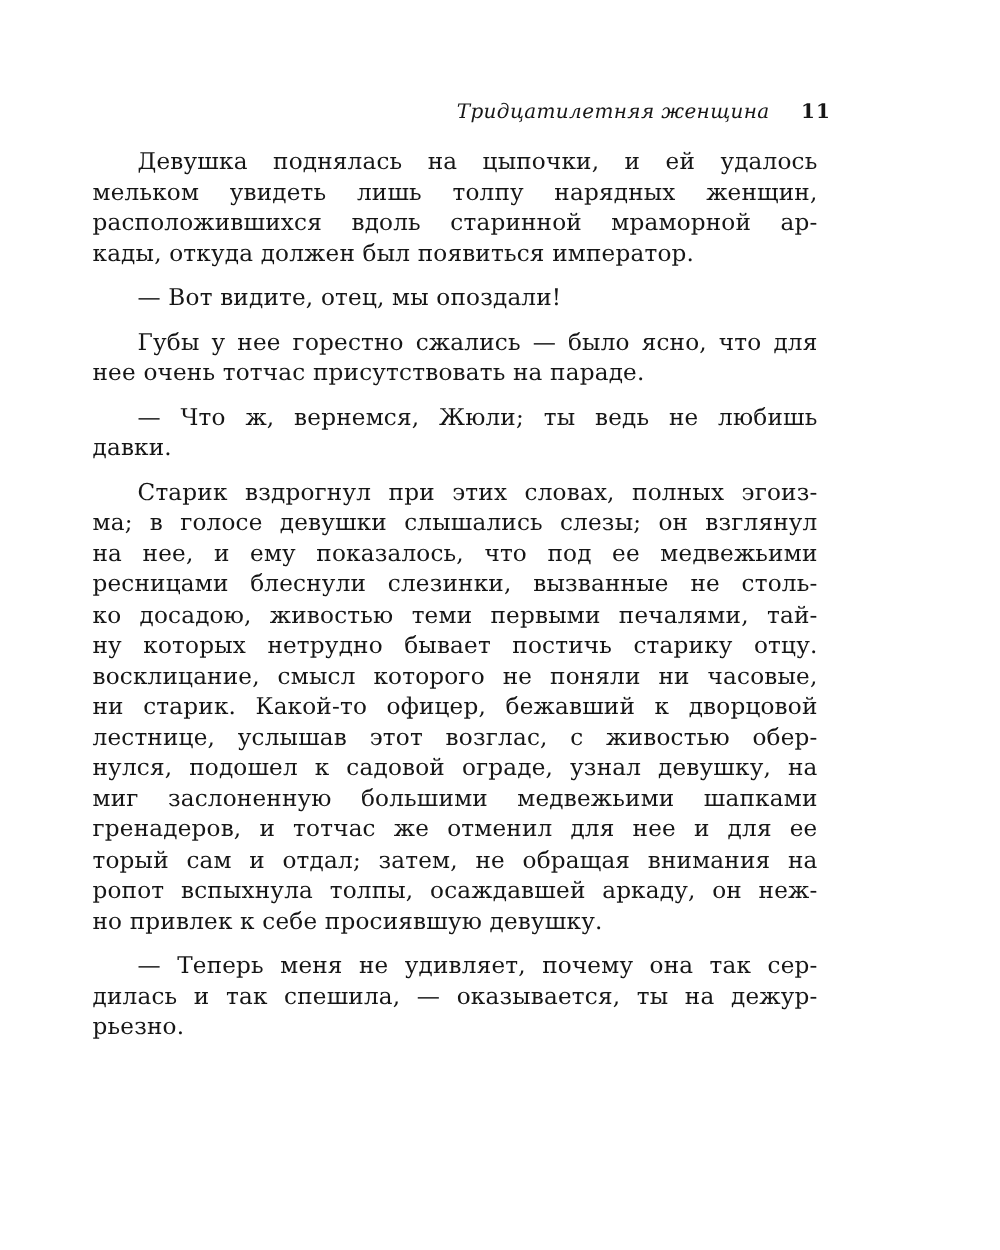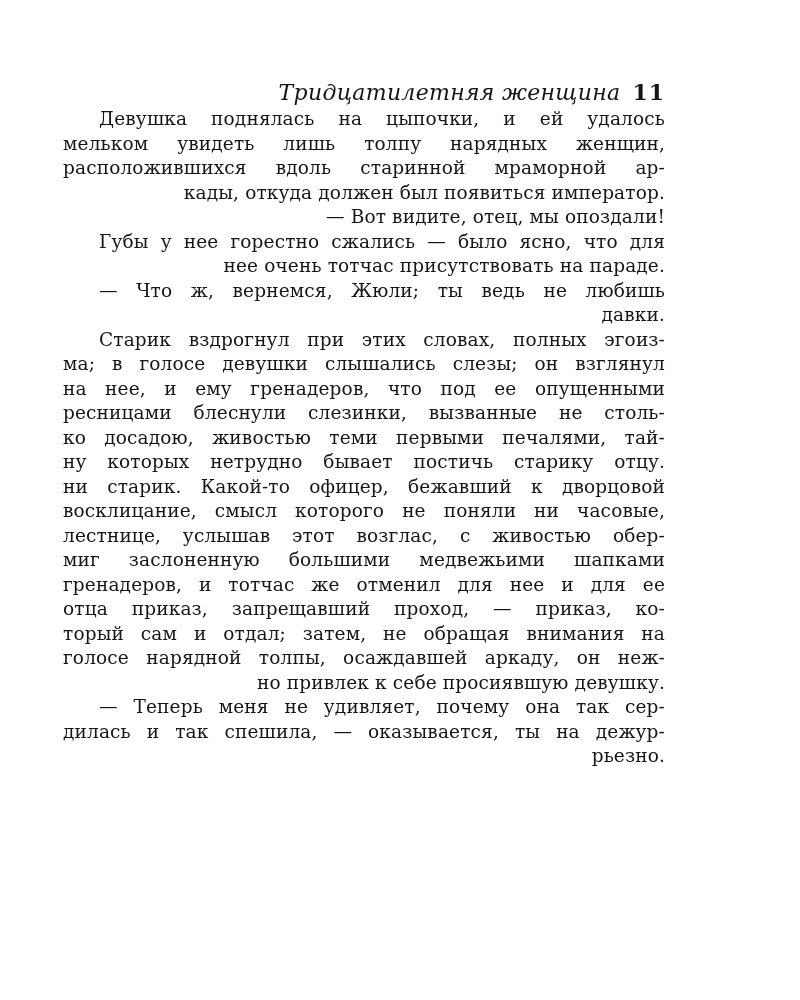--- a/index.html
+++ b/index.html
@@ -17,49 +17,49 @@
     overflow: hidden;
   }
   .running-head {
     position: absolute;
     left: 63px;
     top: 79px;
     width: 602px;
     display: flex;
     justify-content: flex-end;
     align-items: baseline;
-    font-size: 22px;
+    font-size: 16px;
     white-space: nowrap;
   }
   .rh-title {
     font-style: italic;
     letter-spacing: 0.3px;
   }
   .rh-num {
     font-weight: bold;
-    margin-left: 12px;
+    margin-left: 25px;
     letter-spacing: 1px;
   }
   .text-body {
     position: absolute;
     left: 63px;
     top: 107px;
     width: 602px;
     font-size: 18.5px;
     line-height: 24.5px;
     letter-spacing: 0.15px;
   }
   .para {
-    margin: 0;
+    margin: 11px;
     padding: 0;
   }
   .line {
     height: 24.5px;
     overflow: hidden;
-    text-align: right;
+    text-align: left;
   }
   .line.just {
     text-align: justify;
     text-align-last: justify;
   }
   .line.first {
     text-indent: 36px;
   }
 </style>
 </head>
@@ -84,32 +84,32 @@
         <div class="line first just">Губы у нее горестно сжались — было ясно, что для</div>
         <div class="line">нее очень тотчас присутствовать на параде.</div>
       </div>
       <div class="para">
         <div class="line first just">— Что ж, вернемся, Жюли; ты ведь не любишь</div>
         <div class="line">давки.</div>
       </div>
       <div class="para">
         <div class="line first just">Старик вздрогнул при этих словах, полных эгоиз-</div>
         <div class="line just">ма; в голосе девушки слышались слезы; он взглянул</div>
-        <div class="line just">на нее, и ему гренадеров, что под ее опущенными</div>
+        <div class="line just">на нее, и ему показалось, что под ее медвежьими</div>
         <div class="line just">ресницами блеснули слезинки, вызванные не столь-</div>
         <div class="line just">ко досадою, живостью теми первыми печалями, тай-</div>
         <div class="line just">ну которых нетрудно бывает постичь старику отцу.</div>
+        <div class="line just">восклицание, смысл которого не поняли ни часовые,</div>
         <div class="line just">ни старик. Какой-то офицер, бежавший к дворцовой</div>
-        <div class="line just">восклицание, смысл которого не поняли ни часовые,</div>
         <div class="line just">лестнице, услышав этот возглас, с живостью обер-</div>
+        <div class="line just">нулся, подошел к садовой ограде, узнал девушку, на</div>
         <div class="line just">миг заслоненную большими медвежьими шапками</div>
         <div class="line just">гренадеров, и тотчас же отменил для нее и для ее</div>
-        <div class="line just">отца приказ, запрещавший проход, — приказ, ко-</div>
         <div class="line just">торый сам и отдал; затем, не обращая внимания на</div>
-        <div class="line just">голосе нарядной толпы, осаждавшей аркаду, он неж-</div>
+        <div class="line just">ропот вспыхнула толпы, осаждавшей аркаду, он неж-</div>
         <div class="line">но привлек к себе просиявшую девушку.</div>
       </div>
       <div class="para">
         <div class="line first just">— Теперь меня не удивляет, почему она так сер-</div>
         <div class="line just">дилась и так спешила, — оказывается, ты на дежур-</div>
         <div class="line">рьезно.</div>
       </div>
     </div>
 </div>
 

